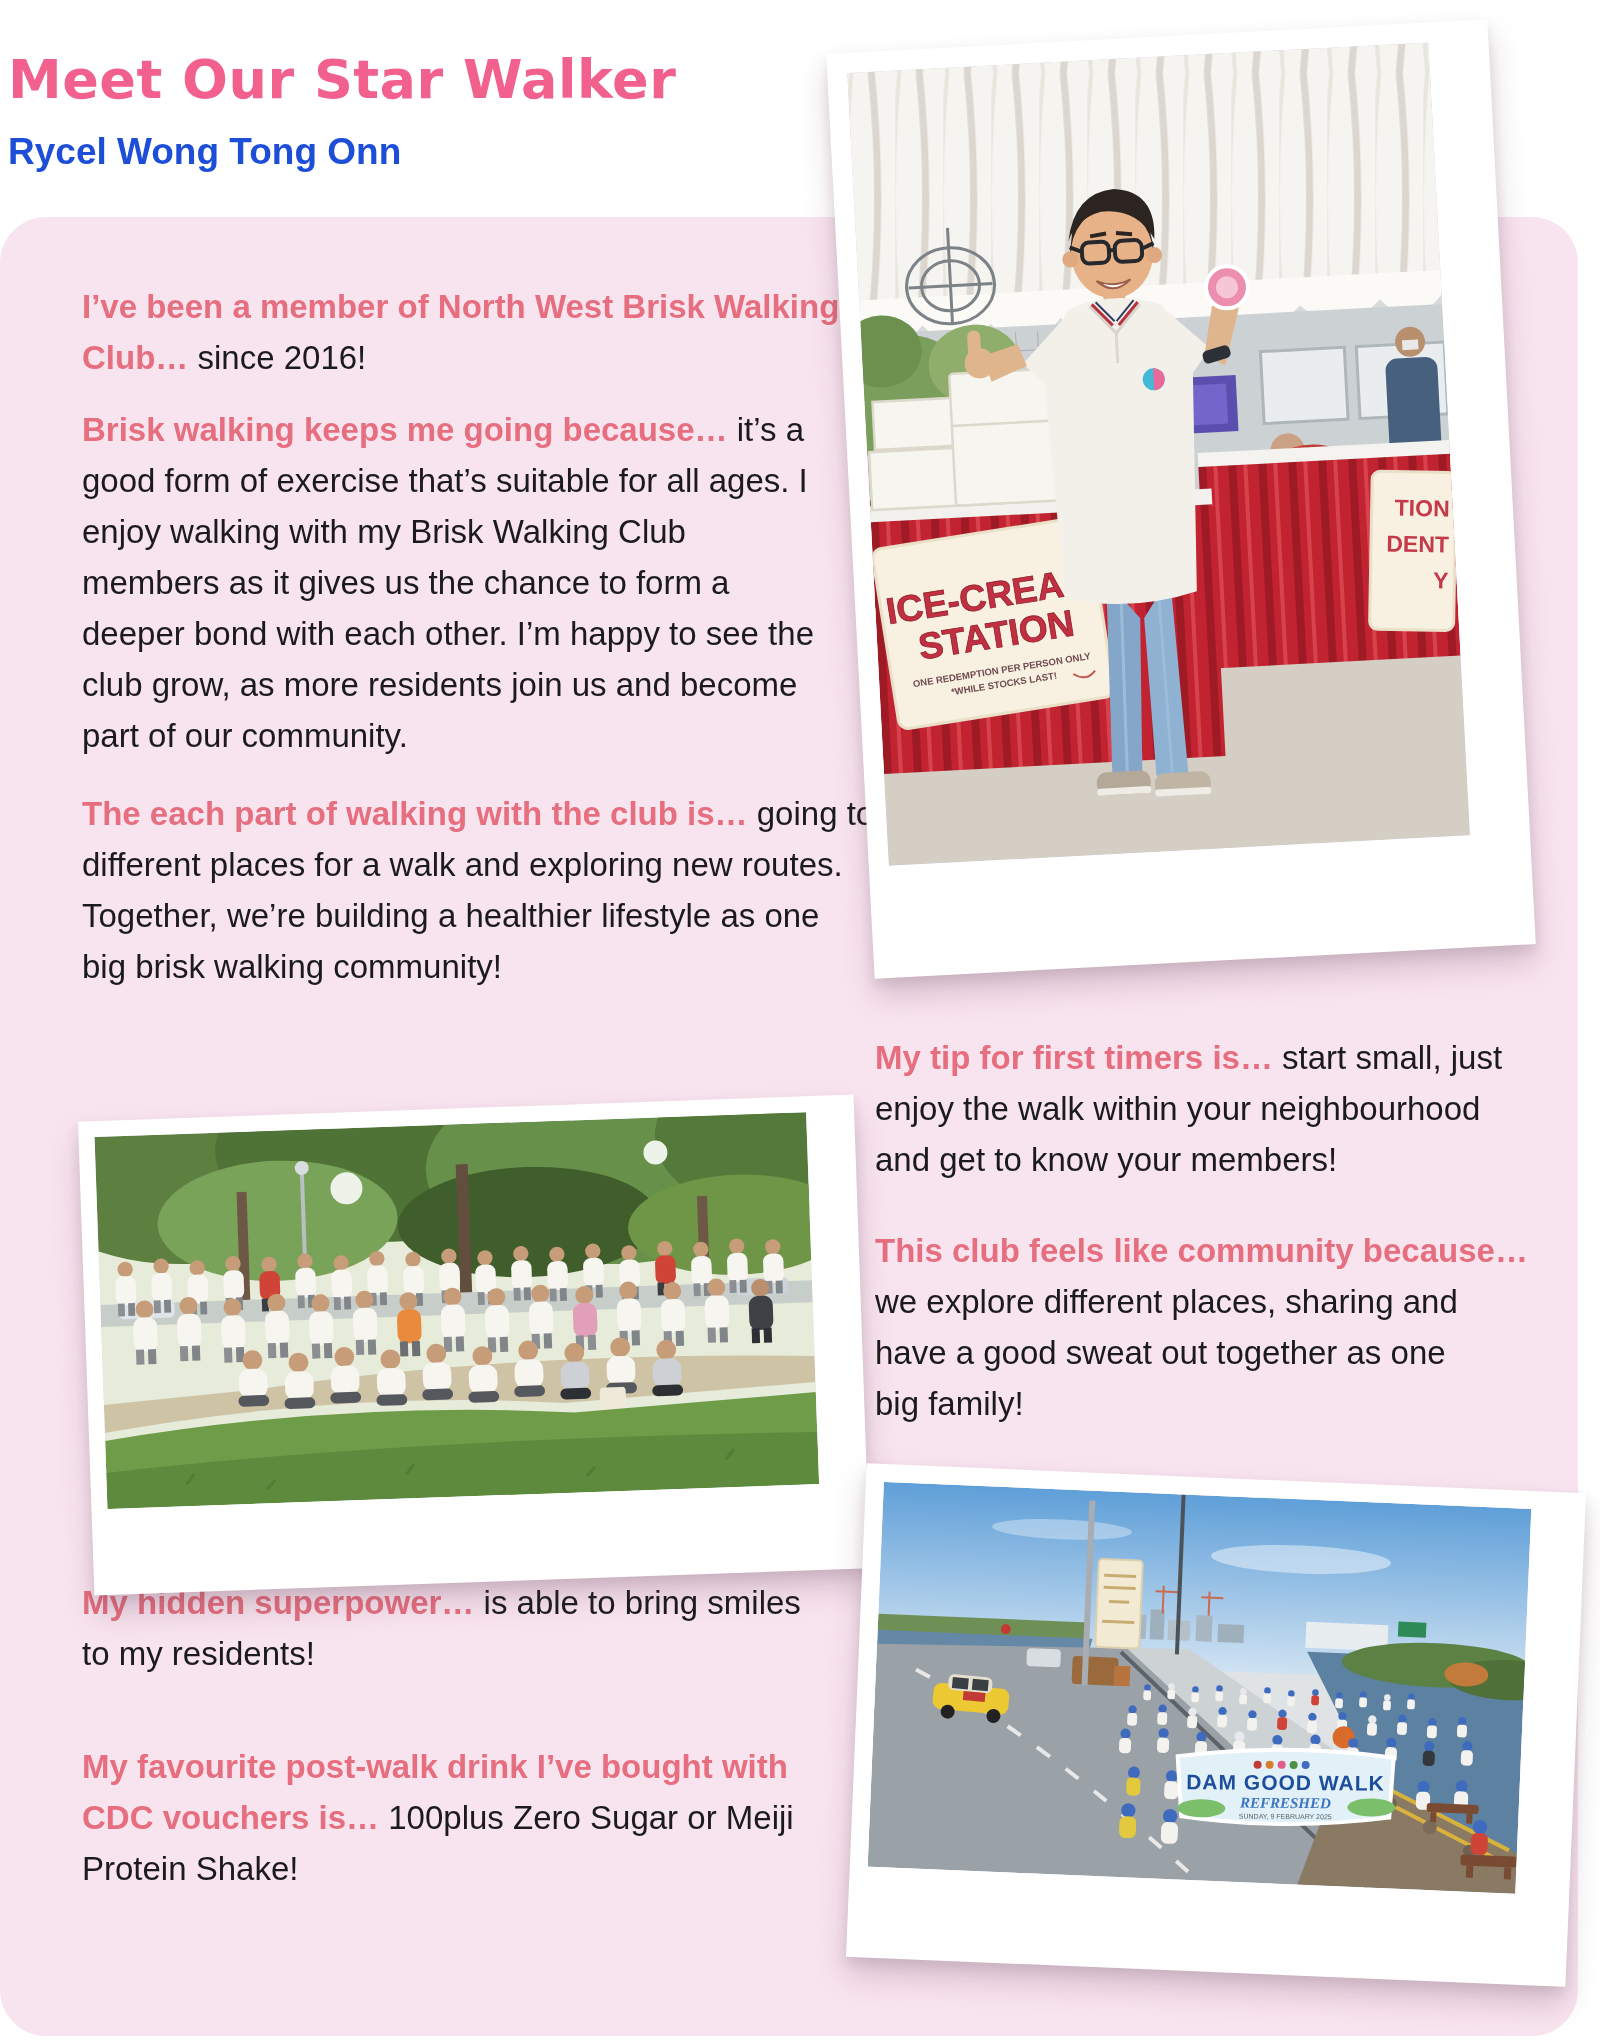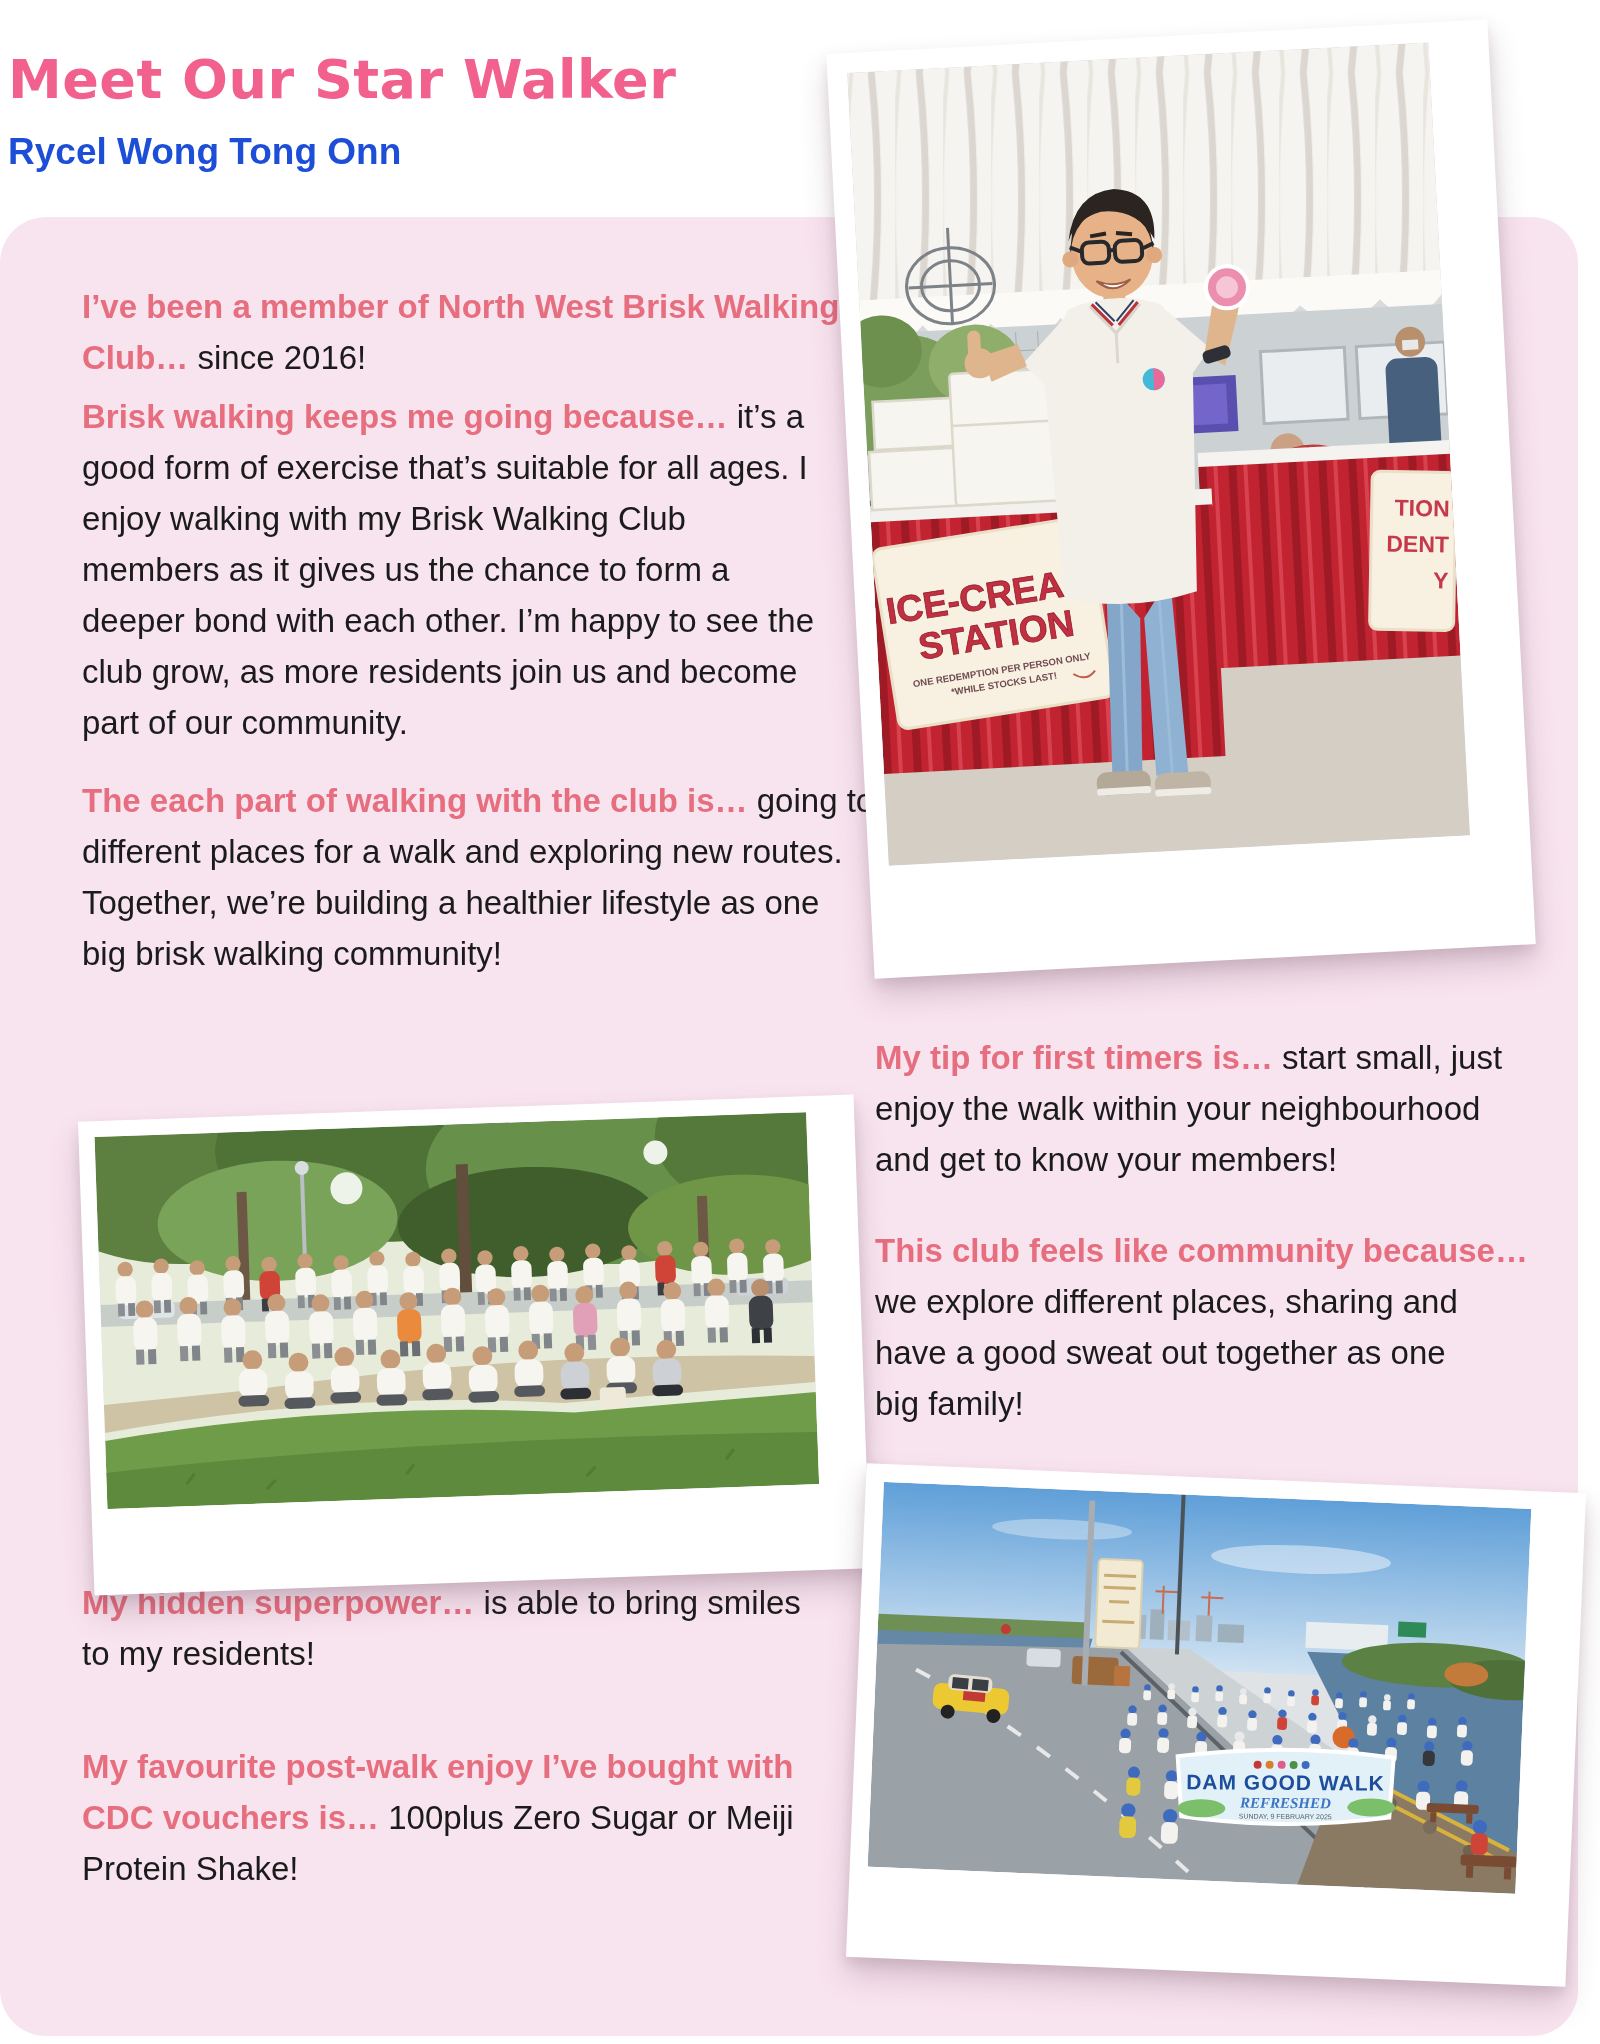--- a/index.html
+++ b/index.html
@@ -11,21 +11,21 @@
   .subtitle{position:absolute;left:8px;top:130px;
          font:700 37px/1.2 "Liberation Sans",sans-serif;color:#1d4ed8;}
   .panel{position:absolute;left:0;top:217px;width:1578px;height:1819px;
          background:var(--panel-pink,#F8E4EF);border-radius:46px;}
   .col{position:absolute;}
   #col-a{left:82px;top:281px;}
   #col-b{left:875px;top:1032px;}
   #col-c{left:82px;top:1577px;}
   .para{white-space:pre;font-size:33px;line-height:51px;color:var(--body-text,#1B1B1B);margin:0;}
   .lead{color:var(--lead-pink,#E66E7E);font-weight:700;}
-  #p1{margin-bottom:8px}#p2{margin-bottom:27px}#p4{margin-bottom:40px}#p6{margin-bottom:62px}
+  #p1{margin-bottom:21px}#p2{margin-bottom:27px}#p4{margin-bottom:40px}#p6{margin-bottom:62px}
   .polaroid{position:absolute;background:#fff;
             box-shadow:0 18px 30px rgba(96,60,84,.22),0 6px 12px rgba(96,60,84,.12);}
   #photo-a{left:850px;top:36px;width:622px;height:886px;padding:20px;transform:rotate(-3deg);}
   #photo-a .photo-window{width:582px;height:794px;}
   #photo-b{left:86px;top:1108px;width:744px;height:442px;padding:16px;transform:rotate(-2deg);}
   #photo-b .photo-window{width:712px;height:372px;}
   #photo-c{left:856px;top:1478px;width:684px;height:458px;padding:18px;transform:rotate(2.4deg);}
   #photo-c .photo-window{width:648px;height:385px;}
   .photo-window{overflow:hidden;background:#dfe3e6;}
   .photo-window svg{display:block;width:100%;height:100%;}
@@ -62,21 +62,21 @@
 and get to know your members!</span></p>
     <p class="para" id="p5"><span class="lead">This club feels like community because…</span><span>
 we explore different places, sharing and
 have a good sweat out together as one
 big family!</span></p>
   </div>
 
   <div class="col" id="col-c">
     <p class="para" id="p6"><span class="lead">My hidden superpower…</span><span> is able to bring smiles
 to my residents!</span></p>
-    <p class="para" id="p7"><span class="lead">My favourite post-walk enjoy I’ve bought with
+    <p class="para" id="p7"><span class="lead">My favourite post-walk drink I’ve bought with
 CDC vouchers is…</span><span> 100plus Zero Sugar or Meiji
 Protein Shake!</span></p>
   </div>
 
   <figure class="polaroid" id="photo-a" style="margin:0;">
     <div class="photo-window">
       <svg viewBox="0 0 582 794" preserveAspectRatio="none">
         <defs>
           <pattern id="pDrape" width="48" height="252" patternUnits="userSpaceOnUse" patternTransform="rotate(3)">
             <rect width="48" height="252" fill="#f6f4f0"></rect>

